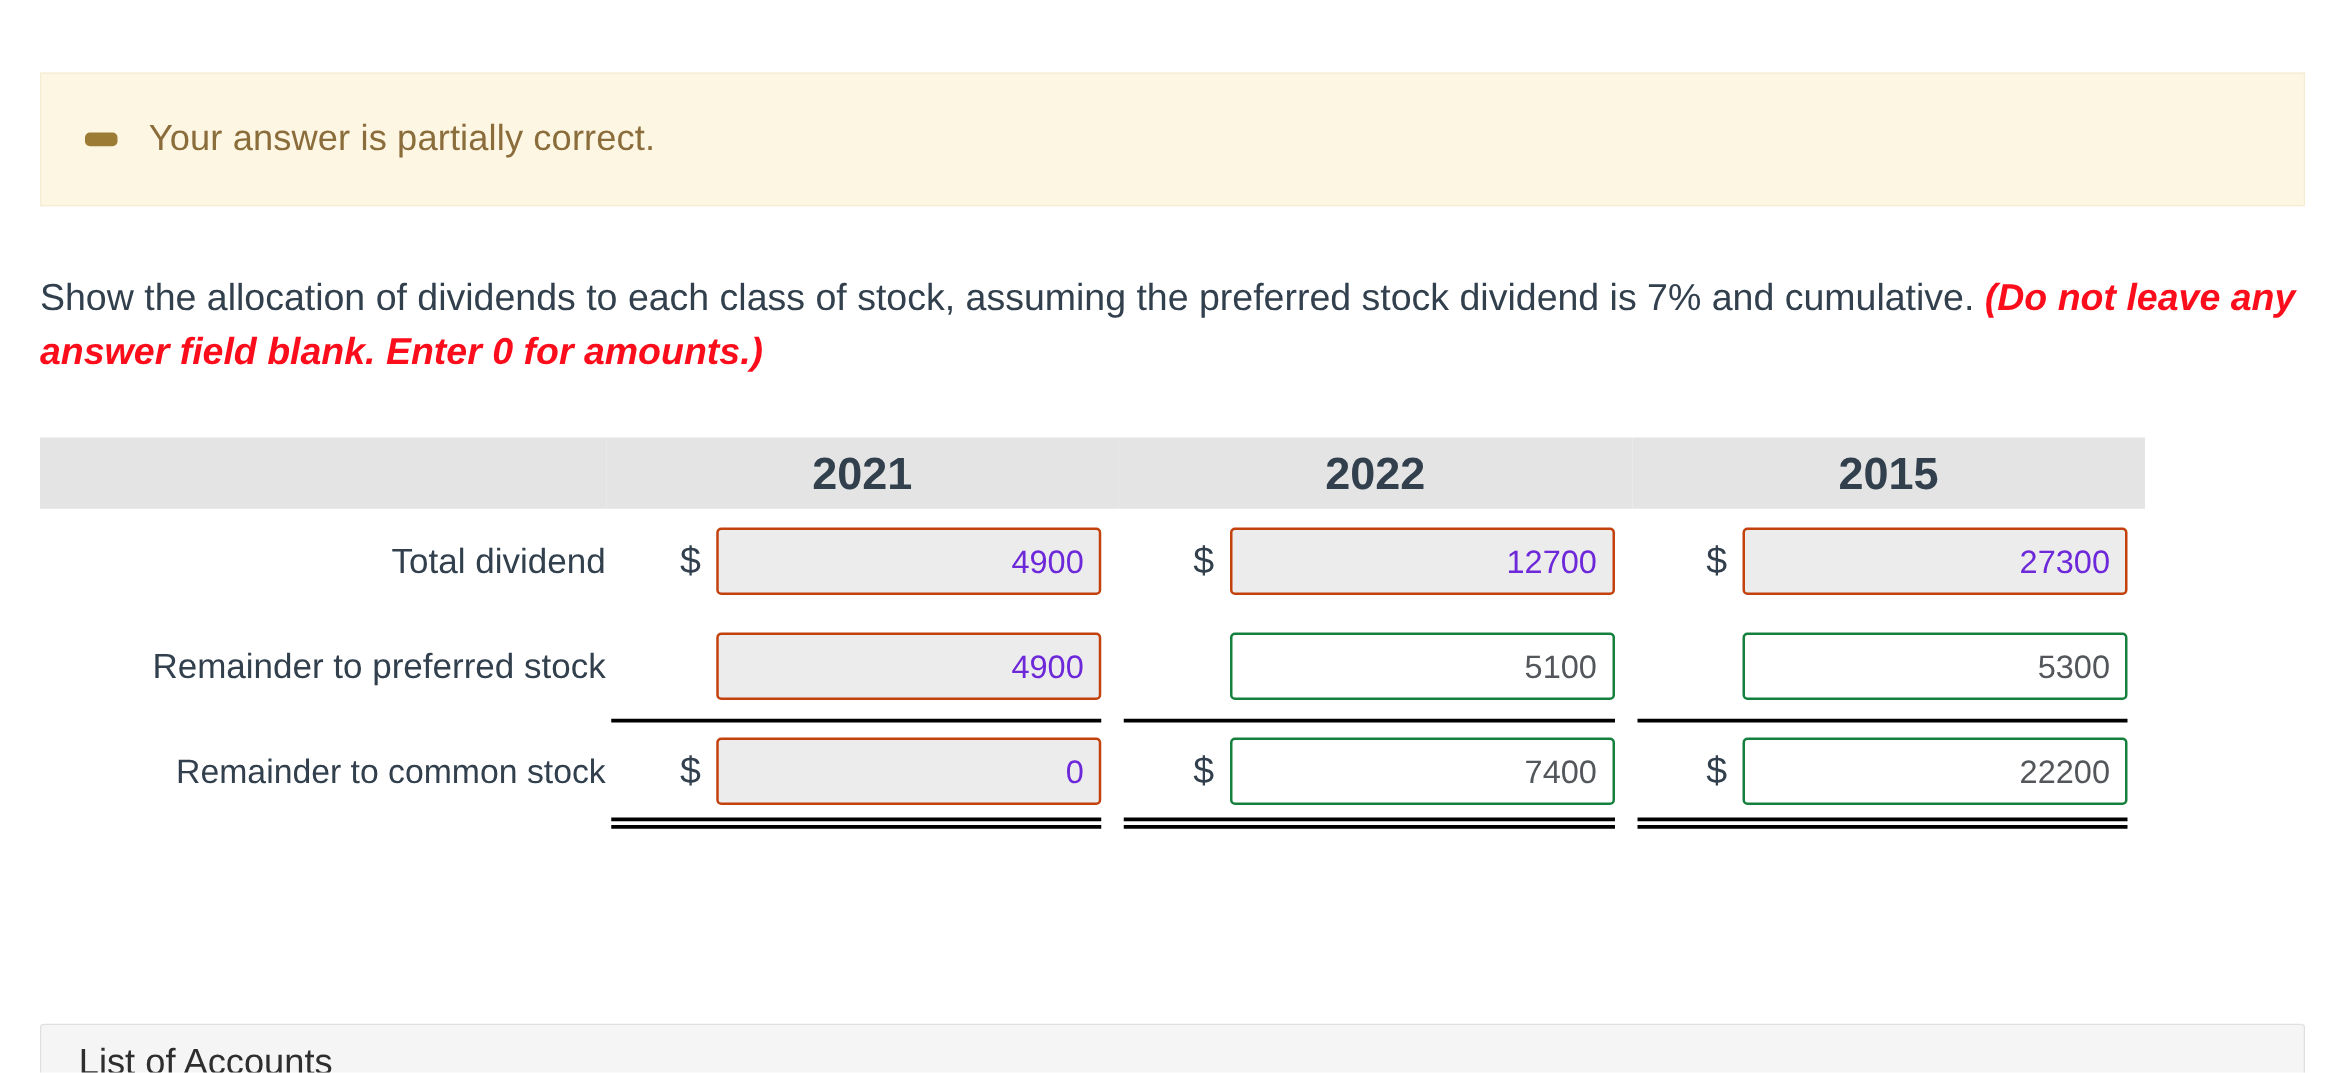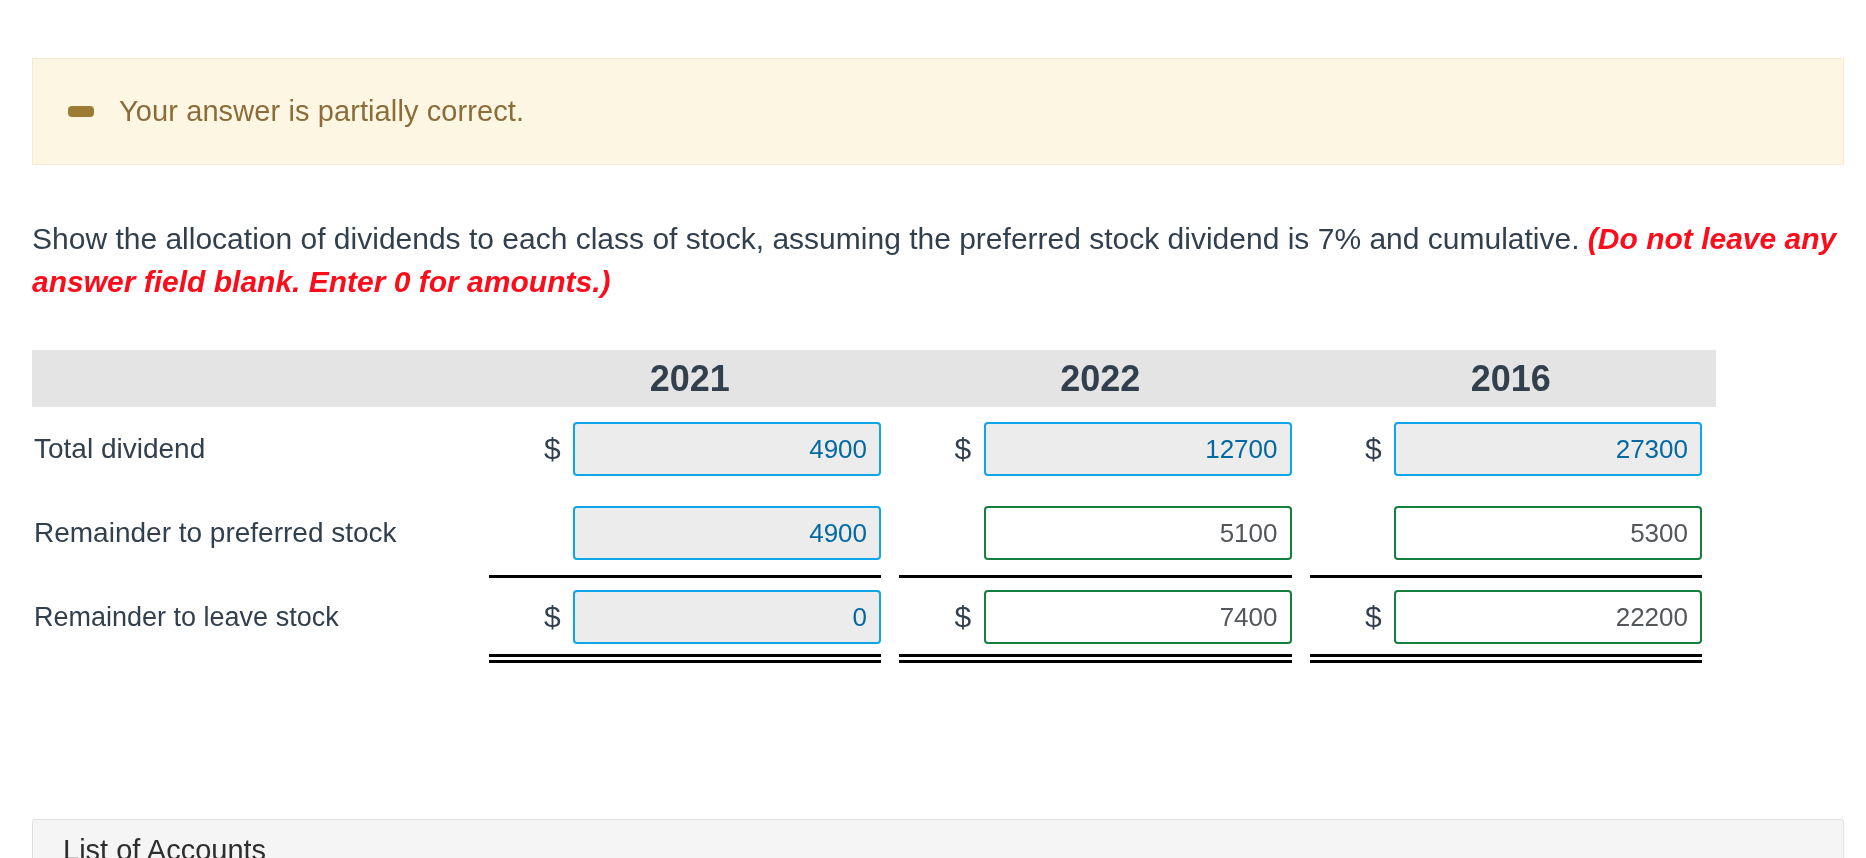--- a/index.html
+++ b/index.html
@@ -95,21 +95,21 @@
   thead th.col-label { background: #e4e4e4; }
 
   tbody td {
     padding: 0;
     vertical-align: middle;
     height: 84px;
   }
   td.rowlabel {
     font-size: 28px;
     color: #32404e;
-    text-align: left;
+    text-align: right;
     padding-left: 2px;
     white-space: nowrap;
   }
   td.rowlabel.tight { font-size: 27px; }
 
   .cellwrap {
     display: flex;
     align-items: center;
     justify-content: flex-end;
     gap: 10px;
@@ -132,23 +132,23 @@
     box-sizing: border-box;
     border-radius: 4px;
     font-size: 26px;
     font-family: "Liberation Sans", sans-serif;
     text-align: right;
     padding: 0 12px;
     outline: none;
     color: #53565a;
   }
   .field.ok {
-    border: 2px solid #0ea5e9;
+    border: 2px solid #c2410c;
     background: #ececec;
-    color: #0369a1;
+    color: #6d28d9;
   }
   .field.bad {
     border: 2px solid #15803d;
     background: #ffffff;
     color: #53565a;
   }
 
   
   td.year-cell { position: relative; }
   td.year-cell .rule-top,
@@ -208,21 +208,21 @@
         <col class="col-label">
         <col class="col-year">
         <col class="col-year">
         <col class="col-year">
       </colgroup>
       <thead>
         <tr>
           <th class="col-label"></th>
           <th>2021</th>
           <th>2022</th>
-          <th>2016</th>
+          <th>2015</th>
         </tr>
       </thead>
       <tbody>
 
         <tr>
           <td class="rowlabel">Total dividend</td>
           <td class="year-cell">
             <div class="cellwrap">
               <span class="dollar">$</span>
               <input class="field ok" type="text" readonly="" value="4900" style="">
@@ -258,21 +258,21 @@
           </td>
           <td class="year-cell">
             <div class="cellwrap">
               <span class="dollar blank">$</span>
               <input class="field bad" type="text" value="5300" style="">
             </div>
           </td>
         </tr>
 
         <tr>
-          <td class="rowlabel tight">Remainder to leave stock</td>
+          <td class="rowlabel tight">Remainder to common stock</td>
           <td class="year-cell">
             <div class="rule-top"></div>
             <div class="cellwrap">
               <span class="dollar">$</span>
               <input class="field ok" type="text" readonly="" value="0" style="">
             </div>
             <div class="rule-bottom"></div>
           </td>
           <td class="year-cell">
             <div class="rule-top"></div>

